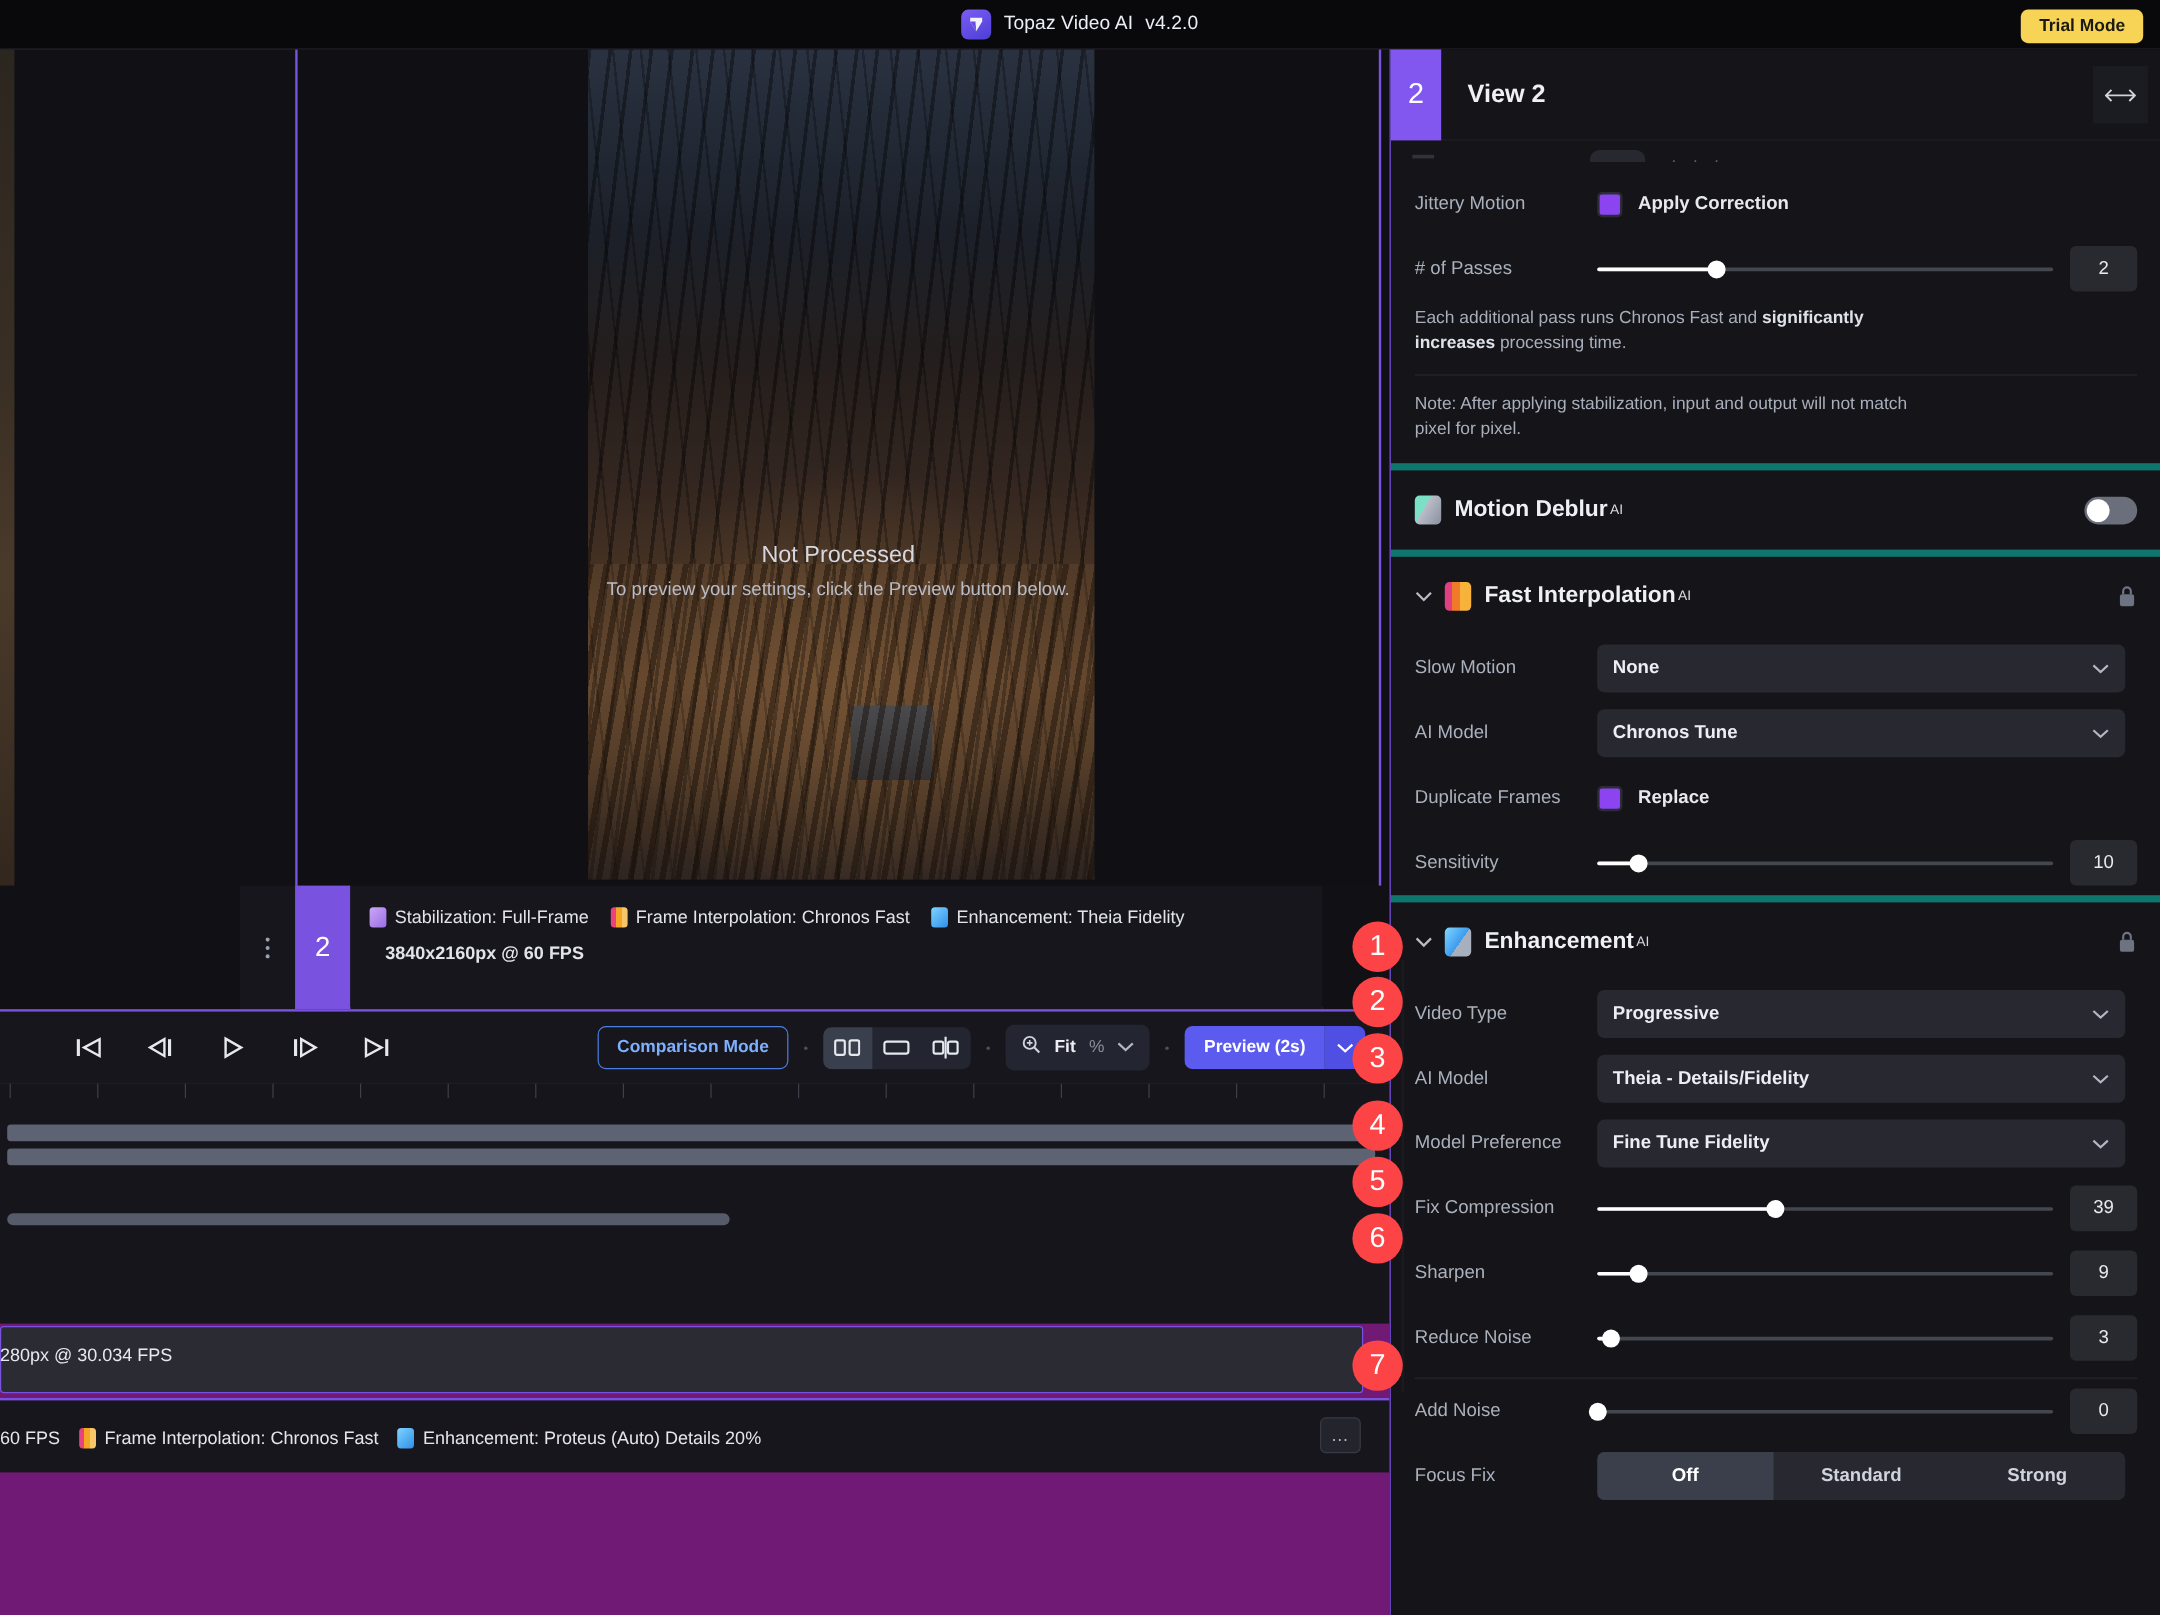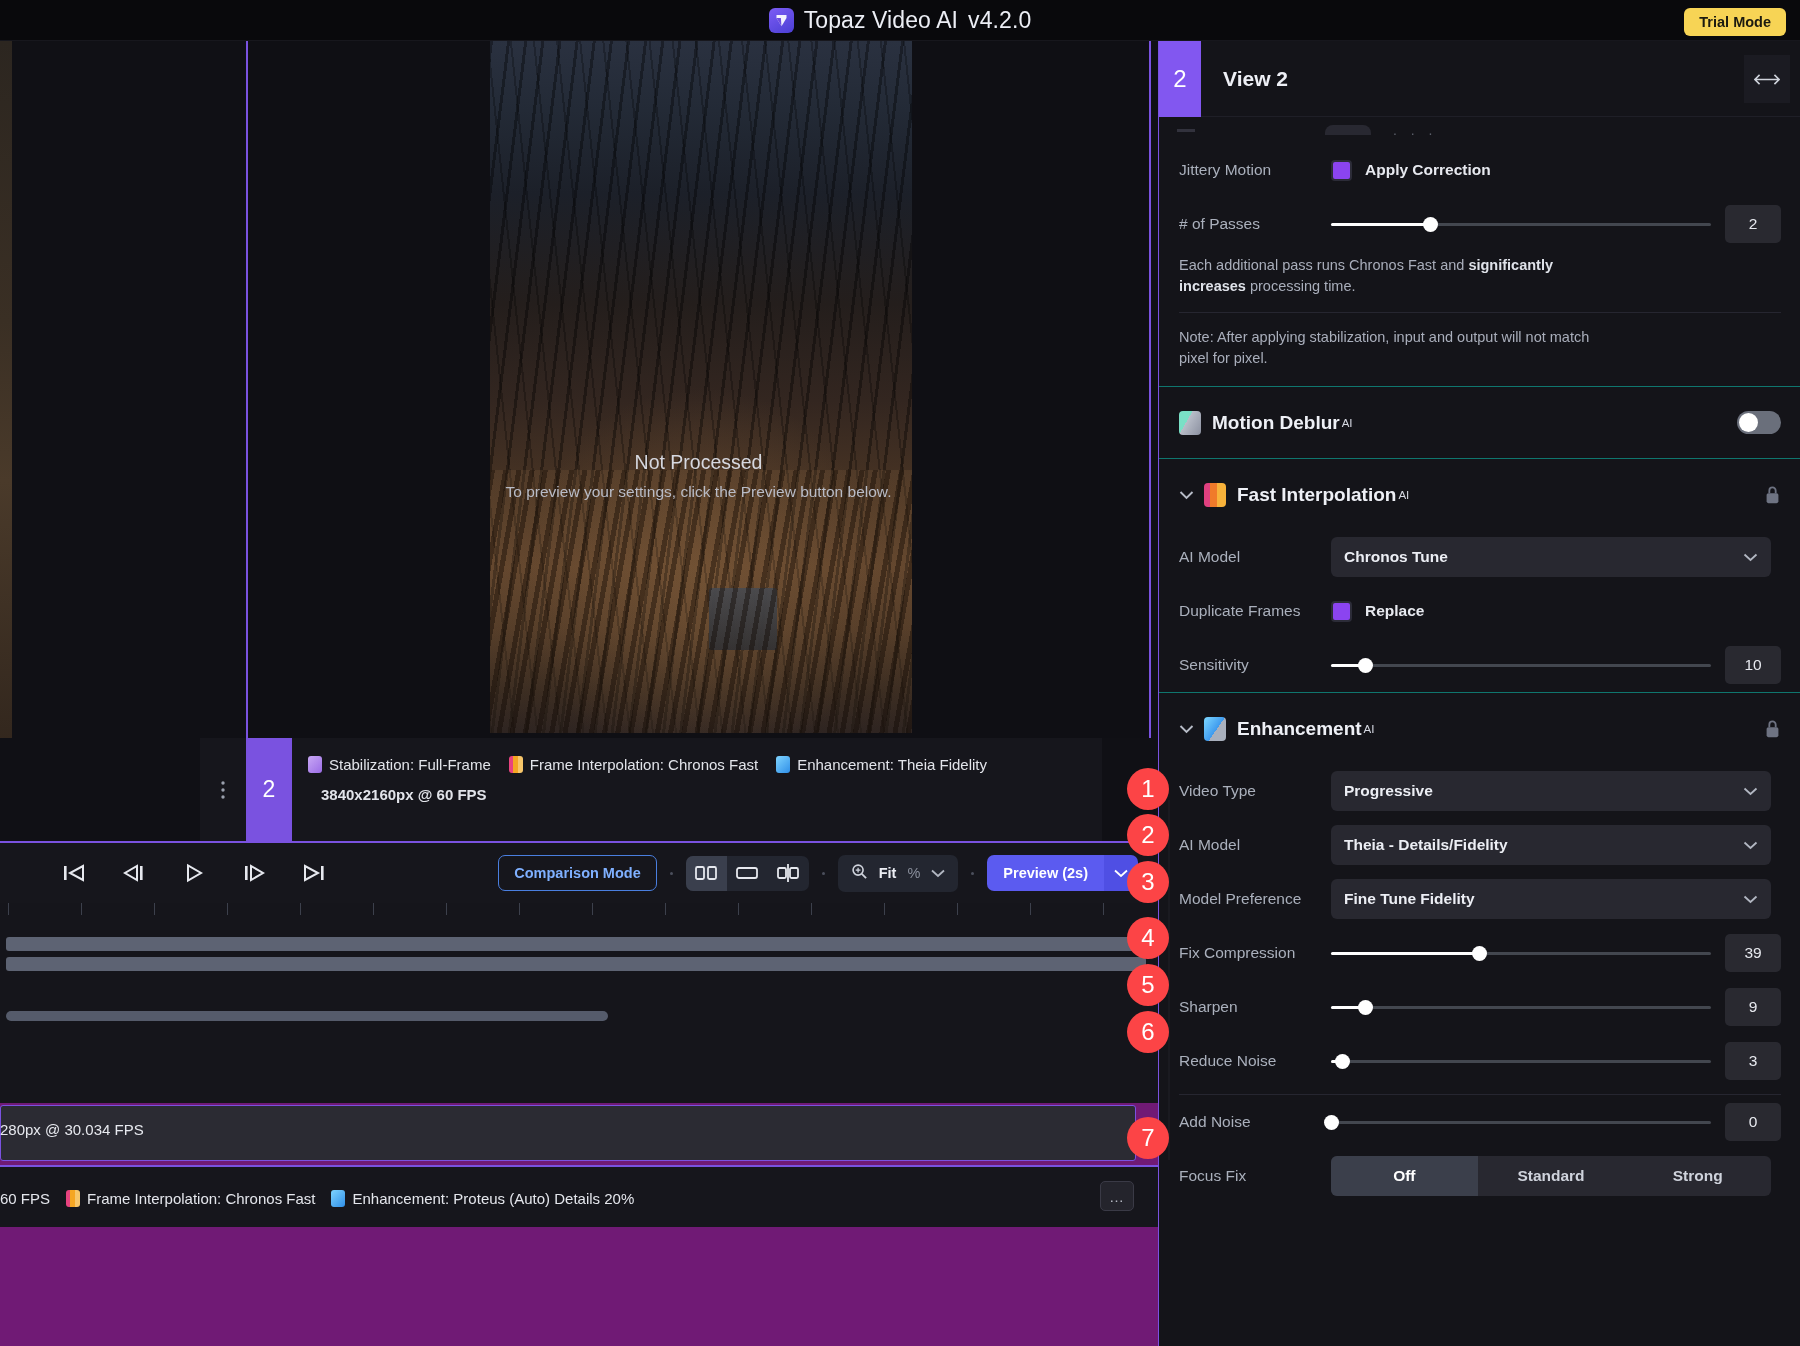--- a/index.html
+++ b/index.html
@@ -19,21 +19,21 @@
     border-bottom: 1px solid #17171d;
     display: flex; align-items: center; justify-content: center;
   }
   .title-wrap { display: flex; align-items: center; gap: 10px; }
   .app-logo {
     width: 25px; height: 25px; border-radius: 6px;
     background: linear-gradient(150deg,#7c5cf5,#4b3fd4);
     display: flex; align-items: center; justify-content: center;
   }
   .app-logo svg { display:block; }
-  .app-title { font-size: 23px; color: #eceef5; letter-spacing: .1px; }
+  .app-title { font-size: 16px; color: #eceef5; letter-spacing: .1px; }
   .trial-btn {
     position: absolute; right: 14px; top: 8px;
     background: #f7d455; color: #1b1a10;
     font-size: 14.5px; font-weight: bold;
     padding: 6px 15px; border-radius: 6px;
     border: none; cursor: pointer;
   }
 
   
   .viewer {
@@ -268,21 +268,21 @@
     font-size: 15.5px; color:#e7e9ef; flex-shrink:0;
   }
 
   .helptext { padding: 4px 20px 14px 20px; font-size: 14.5px; color:#a9aebb; line-height: 1.42; max-width: 470px; }
   .helptext b { color:#dfe2e9; }
   .hr { height:1px; background:#262630; margin: 2px 20px 0 20px; }
   .notetext { padding: 14px 20px 18px 20px; font-size: 14.5px; color:#a9aebb; line-height:1.42; max-width: 470px; }
 
   .modhead {
     display:flex; align-items:center; height: 72px; padding: 0 20px;
-    border-top: 1px solid #0f766e;
+    border-top: 6px solid #0f766e;
   }
   .caret { margin-right: 10px; color:#b7bcc7; display:flex; }
   .mod-icon { width: 22px; height: 24px; border-radius:4px; margin-right: 11px; flex-shrink:0; }
   .mi-deblur { background: linear-gradient(120deg,#7ae0c6 0%, #7ae0c6 38%, #b9bec9 38%, #8b90a0 100%); }
   .mi-fi { background: linear-gradient(90deg,#e0407f 0%,#e0407f 26%, #f07a2a 26%, #f07a2a 58%, #f7b23a 58%); }
   .mi-enh { background: linear-gradient(125deg,#7ed8ff 0%, #3e9aee 55%, #a9b0bd 55%); }
   .mod-title { font-size: 19px; font-weight: bold; color:#eef0f6; }
   .mod-sup { font-size: 11.5px; vertical-align: super; color:#d6d9e2; margin-left: 2px; font-weight: normal; }
   .mod-right { margin-left: auto; display:flex; align-items:center; }
   .toggle {
@@ -582,20 +582,33 @@
         <span class="mod-title">Fast Interpolation</span>
         <span class="mod-sup">AI</span>
         <span class="mod-right lock">
           <svg width="17" height="20" viewBox="0 0 18 22">
               <rect x="2.5" y="9" width="13" height="11" rx="2" fill="#6e7382"></rect>
               <path d="M5.5 9V6.2a3.5 3.5 0 0 1 7 0V9" fill="none" stroke="#6e7382" stroke-width="2"></path>
             </svg>
         </span>
       </div>
 
+      <div class="row">
+        <div class="row-label">Slow Motion</div>
+        <div class="row-ctl">
+          <div class="select">
+            <span class="select-val">None</span>
+            <span class="select-caret">
+              <svg width="15" height="9" viewBox="0 0 15 9">
+                  <path d="M1.5 1.5 7.5 7l6-5.5" fill="none" stroke="#b2b7c2" stroke-width="1.8"></path>
+                </svg>
+            </span>
+          </div>
+        </div>
+      </div>
 
       <div class="row">
         <div class="row-label">AI Model</div>
         <div class="row-ctl">
           <div class="select">
             <span class="select-val">Chronos Tune</span>
             <span class="select-caret">
               <svg width="15" height="9" viewBox="0 0 15 9">
                   <path d="M1.5 1.5 7.5 7l6-5.5" fill="none" stroke="#b2b7c2" stroke-width="1.8"></path>
                 </svg>

